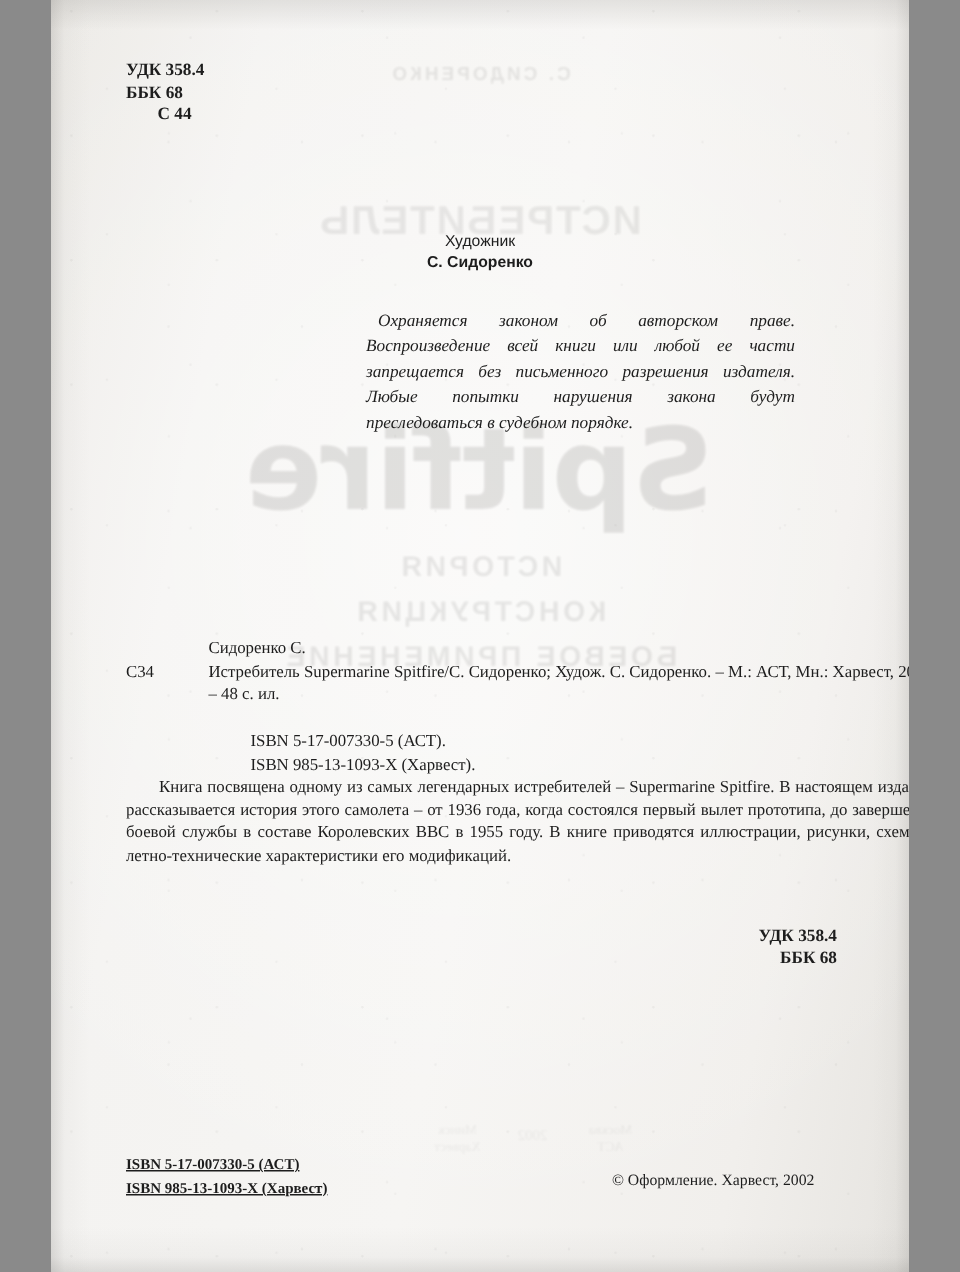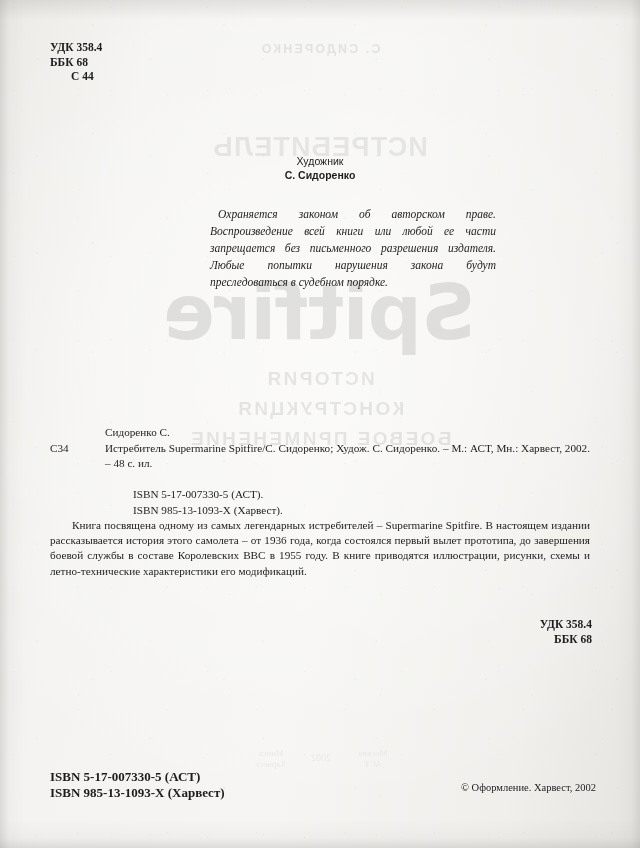--- a/index.html
+++ b/index.html
@@ -3,21 +3,21 @@
 <meta charset="utf-8">
 <style>
   html, body {
     margin: 0;
     padding: 0;
     background: #8a8a8a;
   }
 
   #page {
     position: relative;
-    width: 640px;
+    width: 572px;
     height: 848px;
     margin: 0 auto;
     background: #f2f1ef;
     overflow: hidden;
     font-family: "Liberation Serif", serif;
     color: #1d1d1d;
   }
 
   
   #paper-tint {
@@ -171,26 +171,27 @@
     font-family: "Liberation Serif", serif;
     font-weight: bold;
     font-size: 11.5px;
     line-height: 14.5px;
   }
 
   #isbn-foot {
     left: 50px;
     top: 769px;
     font-weight: bold;
-    font-size: 13px;
+    font-size: 10px;
     line-height: 15.5px;
+    text-decoration: underline;
   }
 
   #copyright {
-    right: 44px;
+    right: 63px;
     top: 782px;
     font-size: 10.5px;
     text-align: right;
     margin-left: 33px;
   }
 
   
   #speckle {
     position: absolute;
     inset: 0;

